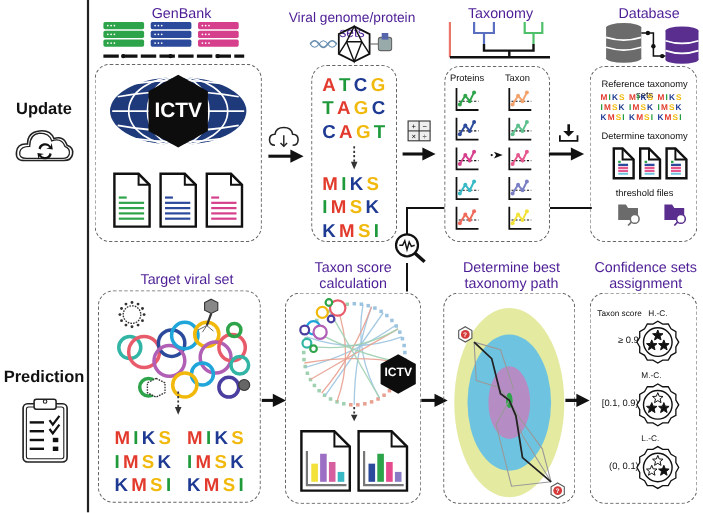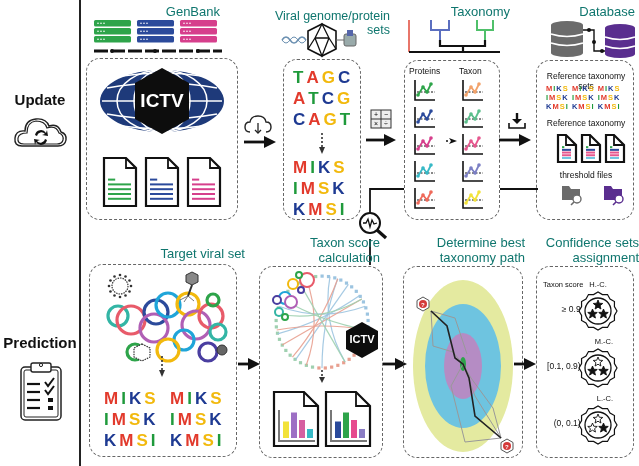--- a/index.html
+++ b/index.html
@@ -1,20 +1,20 @@
 <!DOCTYPE html>
 <html><head>
 <meta charset="utf-8">
 <style>
   html,body{margin:0;padding:0;background:#fff;}
   body{width:639px;height:466px;position:relative;overflow:hidden;font-family:"Liberation Sans",sans-serif;color:#111;}
   .abs{position:absolute;}
   .vdiv{position:absolute;left:79px;top:0;width:2px;height:466px;background:#222;}
   .rowlabel{position:absolute;font-weight:bold;font-size:15px;text-align:center;width:80px;left:0;}
-  .title{position:absolute;font-size:12.5px;text-align:right;line-height:14px;color:#0f766e;}
+  .title{position:absolute;font-size:12.5px;text-align:center;line-height:14px;color:#4c1d95;}
   .box{position:absolute;border:1.6px dashed #666;border-radius:14px;box-sizing:border-box;}
   .seq{position:absolute;font-weight:bold;font-size:17px;letter-spacing:3px;line-height:21px;}
   .seq span{display:inline-block;}
   .c-r{color:#e23a2c}.c-g{color:#1f9a3b}.c-b{color:#1e3a92}.c-y{color:#f2b90d}
   svg{position:absolute;overflow:visible;}
   .seqgrid{position:absolute;font-weight:bold;font-size:7.5px;line-height:9px;letter-spacing:1px;white-space:pre;text-align:right;}
 </style>
 </head>
 <body>
 
@@ -153,22 +153,22 @@
   <path d="M2 18 Q6 12 10 18 T18 18 T26 18" fill="none" stroke="#6a8fb0" stroke-width="1.5"></path>
   <path d="M2 18 Q6 24 10 18 T18 18 T26 18" fill="none" stroke="#6a8fb0" stroke-width="1"></path>
   <polygon points="42,2 56,9 56,27 42,34 28,27 28,9" fill="none" stroke="#111" stroke-width="1.6"></polygon>
   <path d="M42 2 L35 16 L49 16 Z M35 16 L28 27 M49 16 L56 27 M35 16 L42 34 L49 16" fill="none" stroke="#111" stroke-width="1.3"></path>
   <line x1="56" y1="18" x2="64" y2="18" stroke="#666" stroke-width="1"></line>
   <rect x="64" y="12" width="12" height="12" rx="2" fill="#9aa" stroke="#666"></rect>
   <rect x="67" y="8" width="6" height="6" fill="#5566aa"></rect>
 </svg>
 <div class="box" style="left:283px;top:59px;width:78px;height:161px"></div>
 <div class="seq" style="left:293px;top:67px" id="dnaSeq">
+    <div><span class="c-r">A</span><span class="c-g">T</span><span class="c-b">C</span><span class="c-y">G</span></div>
     <div><span class="c-g">T</span><span class="c-r">A</span><span class="c-y">G</span><span class="c-b">C</span></div>
-    <div><span class="c-r">A</span><span class="c-g">T</span><span class="c-b">C</span><span class="c-y">G</span></div>
     <div><span class="c-b">C</span><span class="c-r">A</span><span class="c-y">G</span><span class="c-g">T</span></div>
   </div>
 <svg style="left:318px;top:133px" width="8" height="22" viewBox="0 0 8 22">
   <line x1="4" y1="0" x2="4" y2="16" stroke="#333" stroke-width="1.6" stroke-dasharray="2,2"></line>
     <path d="M1 14 L4 21 L7 14" fill="#333"></path>
 </svg>
 <div class="seq" style="left:293px;top:157px" id="protSeq">
     <div><span class="c-r">M</span><span class="c-g">I</span><span class="c-b">K</span><span class="c-y">S</span></div>
     <div><span class="c-g">I</span><span class="c-r">M</span><span class="c-y">S</span><span class="c-b">K</span></div>
     <div><span class="c-b">K</span><span class="c-r">M</span><span class="c-y">S</span><span class="c-g">I</span></div>
@@ -330,21 +330,21 @@
     <circle cx="46" cy="22" r="2" fill="#111"></circle>
     <circle cx="54" cy="31" r="2" fill="#111"></circle>
 </svg>
 <div class="box" style="left:536px;top:60px;width:98px;height:160px"></div>
 <div class="abs" style="left:538px;top:71px;width:96px;text-align:center;font-size:8.5px">Reference taxonomy sets</div>
 <div class="abs" style="left:546px;top:84px" id="refSeq">
     <div class="seqgrid" style="position: relative;"><span class="c-r">M</span><span class="c-g">I</span><span class="c-b">K</span><span class="c-y">S</span><span> </span><span class="c-r">M</span><span class="c-g">I</span><span class="c-b">K</span><span class="c-y">S</span><span> </span><span class="c-r">M</span><span class="c-g">I</span><span class="c-b">K</span><span class="c-y">S</span></div>
     <div class="seqgrid" style="position: relative;"><span class="c-g">I</span><span class="c-r">M</span><span class="c-y">S</span><span class="c-b">K</span><span> </span><span class="c-g">I</span><span class="c-r">M</span><span class="c-y">S</span><span class="c-b">K</span><span> </span><span class="c-g">I</span><span class="c-r">M</span><span class="c-y">S</span><span class="c-b">K</span></div>
     <div class="seqgrid" style="position: relative;"><span class="c-b">K</span><span class="c-r">M</span><span class="c-y">S</span><span class="c-g">I</span><span> </span><span class="c-b">K</span><span class="c-r">M</span><span class="c-y">S</span><span class="c-g">I</span><span> </span><span class="c-b">K</span><span class="c-r">M</span><span class="c-y">S</span><span class="c-g">I</span></div>
   </div>
-<div class="abs" style="left:538px;top:118px;width:96px;text-align:center;font-size:8.5px">Reference taxonomy</div>
+<div class="abs" style="left:538px;top:118px;width:96px;text-align:center;font-size:8.5px">Determine taxonomy</div>
 <svg style="left:558px;top:134px" width="70" height="30" viewBox="0 0 70 30" id="refDocs">
     <g>
       <path d="M0 1 L8 1 L18 11 L18 28 L0 28 Z" fill="#fff" stroke="#111" stroke-width="2.2"></path>
       <path d="M8 1 L8 11 L18 11" fill="none" stroke="#111" stroke-width="1.8"></path>
       <line x1="4" y1="13.15" x2="6.3" y2="13.15" stroke="#2ea44a" stroke-width="2"></line>
       <line x1="4" y1="15.850000000000001" x2="13" y2="15.850000000000001" stroke="#2b4a9b" stroke-width="2"></line>
       <line x1="4" y1="18.55" x2="13" y2="18.55" stroke="#e6578e" stroke-width="2"></line>
       <line x1="4" y1="21.25" x2="13" y2="21.25" stroke="#e6578e" stroke-width="2"></line>
       <line x1="4" y1="23.950000000000003" x2="13" y2="23.950000000000003" stroke="#6ec4e0" stroke-width="2"></line>
     </g>
@@ -597,30 +597,30 @@
 <div id="confLevels">
     <div class="abs" style="left: 598px; top: 280px; font-size: 7.5px; width: 30px; text-align: center; margin-left: -15px;">H.-C.</div>
     <div class="abs" style="left: 538px; top: 304px; width: 45px; text-align: right; font-size: 8.5px;">≥ 0.9:</div>
     <svg width="40" height="40" viewBox="0 0 40 40" style="left: 578px; top: 291px;">
       <path d="M39 20 L36.420739046914164 24.39992376674285 L36.45448267190434 29.5 L32.020815280171306 32.020815280171306 L29.5 36.45448267190433 L24.39992376674285 36.420739046914164 L20 39 L15.600076233257145 36.420739046914164 L10.500000000000004 36.45448267190434 L7.979184719828693 32.020815280171306 L3.545517328095663 29.5 L3.5792609530858392 24.39992376674286 L1 20.000000000000004 L3.5792609530858357 15.600076233257154 L3.5455173280956664 10.499999999999998 L7.979184719828689 7.979184719828693 L10.499999999999991 3.54551732809567 L15.600076233257148 3.5792609530858392 L19.999999999999996 1 L24.399923766742845 3.5792609530858357 L29.5 3.5455173280956664 L32.020815280171306 7.979184719828689 L36.45448267190433 10.499999999999991 L36.420739046914164 15.600076233257148 L39 19.999999999999996 Z" fill="#fff" stroke="#111" stroke-width="1.2"></path>
       <circle cx="20" cy="20" r="13" fill="#fff" stroke="#111" stroke-width="1.3"></circle>
       <path d="M20 9 L21.29312755504344 12.220162612375116 L24.755282581475768 12.454915028125264 L22.092324335849337 14.679837387624884 L22.938926261462367 18.045084971874736 L20 16.2 L17.061073738537637 18.045084971874736 L17.907675664150663 14.679837387624884 L15.244717418524232 12.454915028125264 L18.70687244495656 12.220162612375116 Z" fill="#111" stroke="#111" stroke-width="0.9"></path>
       <path d="M14.5 18 L15.79312755504344 21.220162612375116 L19.255282581475768 21.454915028125264 L16.592324335849337 23.679837387624886 L17.438926261462367 27.045084971874736 L14.5 25.2 L11.561073738537635 27.045084971874736 L12.407675664150663 23.679837387624886 L9.744717418524232 21.454915028125264 L13.20687244495656 21.220162612375116 Z" fill="#111" stroke="#111" stroke-width="0.9"></path>
       <path d="M25.5 18 L26.79312755504344 21.220162612375116 L30.255282581475768 21.454915028125264 L27.592324335849337 23.679837387624886 L28.438926261462367 27.045084971874736 L25.5 25.2 L22.561073738537637 27.045084971874736 L23.407675664150663 23.679837387624886 L20.744717418524232 21.454915028125264 L24.20687244495656 21.220162612375116 Z" fill="#111" stroke="#111" stroke-width="0.9"></path>
     </svg>
-    <div class="abs" style="left: 598px; top: 337px; font-size: 7.5px; width: 30px; text-align: right; margin-left: -15px;">M.-C.</div>
+    <div class="abs" style="left: 598px; top: 337px; font-size: 7.5px; width: 30px; text-align: left; margin-left: -15px;">M.-C.</div>
     <div class="abs" style="left: 538px; top: 361px; width: 45px; text-align: right; font-size: 8.5px;">[0.1, 0.9):</div>
     <svg width="40" height="40" viewBox="0 0 40 40" style="left: 578px; top: 348px;">
       <path d="M39 20 L36.420739046914164 24.39992376674285 L36.45448267190434 29.5 L32.020815280171306 32.020815280171306 L29.5 36.45448267190433 L24.39992376674285 36.420739046914164 L20 39 L15.600076233257145 36.420739046914164 L10.500000000000004 36.45448267190434 L7.979184719828693 32.020815280171306 L3.545517328095663 29.5 L3.5792609530858392 24.39992376674286 L1 20.000000000000004 L3.5792609530858357 15.600076233257154 L3.5455173280956664 10.499999999999998 L7.979184719828689 7.979184719828693 L10.499999999999991 3.54551732809567 L15.600076233257148 3.5792609530858392 L19.999999999999996 1 L24.399923766742845 3.5792609530858357 L29.5 3.5455173280956664 L32.020815280171306 7.979184719828689 L36.45448267190433 10.499999999999991 L36.420739046914164 15.600076233257148 L39 19.999999999999996 Z" fill="#fff" stroke="#111" stroke-width="1.2"></path>
       <circle cx="20" cy="20" r="13" fill="#fff" stroke="#111" stroke-width="1.3"></circle>
       <path d="M20 9 L21.29312755504344 12.220162612375116 L24.755282581475768 12.454915028125264 L22.092324335849337 14.679837387624884 L22.938926261462367 18.045084971874736 L20 16.2 L17.061073738537637 18.045084971874736 L17.907675664150663 14.679837387624884 L15.244717418524232 12.454915028125264 L18.70687244495656 12.220162612375116 Z" fill="#fff" stroke="#111" stroke-width="0.9"></path>
       <path d="M14.5 18 L15.79312755504344 21.220162612375116 L19.255282581475768 21.454915028125264 L16.592324335849337 23.679837387624886 L17.438926261462367 27.045084971874736 L14.5 25.2 L11.561073738537635 27.045084971874736 L12.407675664150663 23.679837387624886 L9.744717418524232 21.454915028125264 L13.20687244495656 21.220162612375116 Z" fill="#111" stroke="#111" stroke-width="0.9"></path>
       <path d="M25.5 18 L26.79312755504344 21.220162612375116 L30.255282581475768 21.454915028125264 L27.592324335849337 23.679837387624886 L28.438926261462367 27.045084971874736 L25.5 25.2 L22.561073738537637 27.045084971874736 L23.407675664150663 23.679837387624886 L20.744717418524232 21.454915028125264 L24.20687244495656 21.220162612375116 Z" fill="#111" stroke="#111" stroke-width="0.9"></path>
     </svg>
-    <div class="abs" style="left: 598px; top: 394px; font-size: 7.5px; width: 30px; text-align: right; margin-left: -15px;">L.-C.</div>
+    <div class="abs" style="left: 598px; top: 394px; font-size: 7.5px; width: 30px; text-align: left; margin-left: -15px;">L.-C.</div>
     <div class="abs" style="left: 538px; top: 418px; width: 45px; text-align: right; font-size: 8.5px;">(0, 0.1):</div>
     <svg width="40" height="40" viewBox="0 0 40 40" style="left: 578px; top: 405px;">
       <path d="M39 20 L36.420739046914164 24.39992376674285 L36.45448267190434 29.5 L32.020815280171306 32.020815280171306 L29.5 36.45448267190433 L24.39992376674285 36.420739046914164 L20 39 L15.600076233257145 36.420739046914164 L10.500000000000004 36.45448267190434 L7.979184719828693 32.020815280171306 L3.545517328095663 29.5 L3.5792609530858392 24.39992376674286 L1 20.000000000000004 L3.5792609530858357 15.600076233257154 L3.5455173280956664 10.499999999999998 L7.979184719828689 7.979184719828693 L10.499999999999991 3.54551732809567 L15.600076233257148 3.5792609530858392 L19.999999999999996 1 L24.399923766742845 3.5792609530858357 L29.5 3.5455173280956664 L32.020815280171306 7.979184719828689 L36.45448267190433 10.499999999999991 L36.420739046914164 15.600076233257148 L39 19.999999999999996 Z" fill="#fff" stroke="#111" stroke-width="1.2"></path>
       <circle cx="20" cy="20" r="13" fill="#fff" stroke="#111" stroke-width="1.3"></circle>
       <path d="M20 9 L21.29312755504344 12.220162612375116 L24.755282581475768 12.454915028125264 L22.092324335849337 14.679837387624884 L22.938926261462367 18.045084971874736 L20 16.2 L17.061073738537637 18.045084971874736 L17.907675664150663 14.679837387624884 L15.244717418524232 12.454915028125264 L18.70687244495656 12.220162612375116 Z" fill="#fff" stroke="#111" stroke-width="0.9"></path>
       <path d="M14.5 18 L15.79312755504344 21.220162612375116 L19.255282581475768 21.454915028125264 L16.592324335849337 23.679837387624886 L17.438926261462367 27.045084971874736 L14.5 25.2 L11.561073738537635 27.045084971874736 L12.407675664150663 23.679837387624886 L9.744717418524232 21.454915028125264 L13.20687244495656 21.220162612375116 Z" fill="#fff" stroke="#111" stroke-width="0.9"></path>
       <path d="M25.5 18 L26.79312755504344 21.220162612375116 L30.255282581475768 21.454915028125264 L27.592324335849337 23.679837387624886 L28.438926261462367 27.045084971874736 L25.5 25.2 L22.561073738537637 27.045084971874736 L23.407675664150663 23.679837387624886 L20.744717418524232 21.454915028125264 L24.20687244495656 21.220162612375116 Z" fill="#111" stroke="#111" stroke-width="0.9"></path>
     </svg>
   </div>
 

